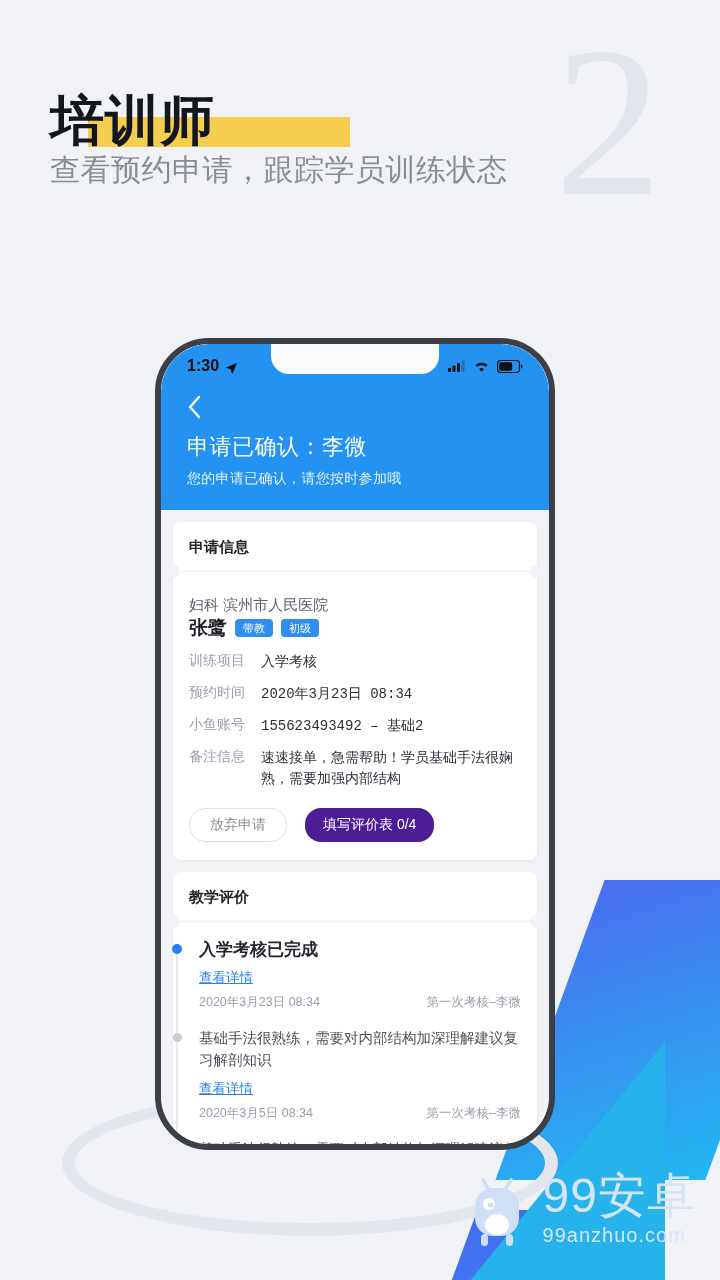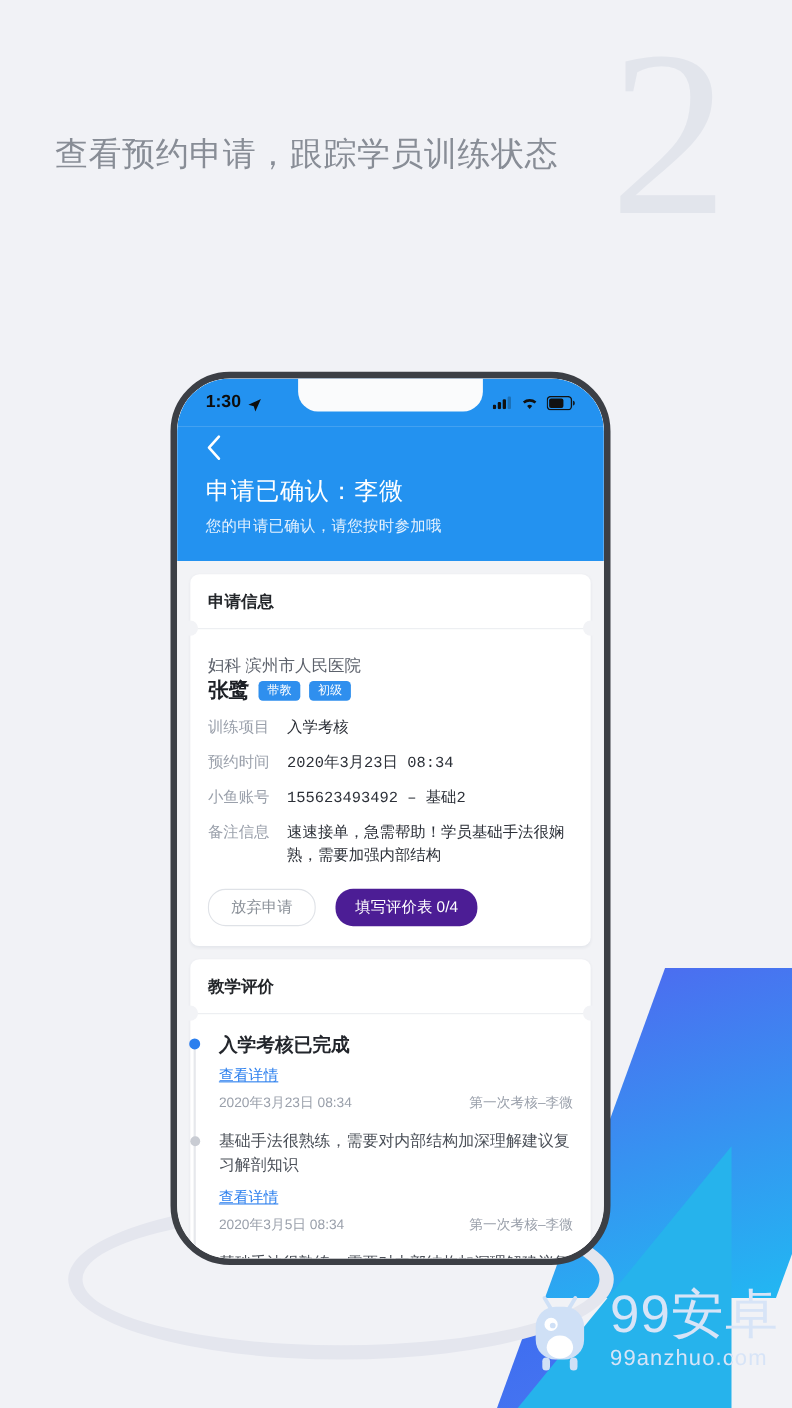--- a/index.html
+++ b/index.html
@@ -26,21 +26,20 @@
   #promo-highlight{
     position:absolute;left:38px;bottom:3px;
     width:262px;height:30px;background:#f5ce50;z-index:1;
   }
   #promo-title{
     position:relative;z-index:2;
     font-size:54px;font-weight:bold;color:#13161c;
     letter-spacing:1px;line-height:1.12;
   }
   #promo-sub{
-    margin-top:30px;
     font-size:30px;color:#888d96;letter-spacing:0.5px;
   }
 
   
   #shard-far{
     position:absolute;right:-40px;bottom:100px;
     width:210px;height:300px;
     background:linear-gradient(160deg,#4b6ef0 0%,#22b7f2 100%);
     transform:skewX(-20deg);
     z-index:1;
@@ -55,21 +54,21 @@
   #shard-near2{
     position:absolute;right:120px;bottom:-80px;
     width:150px;height:150px;
     background:linear-gradient(150deg,#3f6ef0 0%,#4d7df2 100%);
     transform:skewX(-20deg);
     z-index:1;
   }
 
   
   #watermark{
-    position:absolute;right:12px;bottom:28px;
+    position:absolute;right:24px;bottom:28px;
     display:flex;align-items:flex-start;gap:14px;z-index:6;
   }
   #wm-robot{width:64px;height:80px;position:relative;}
   #wm-text{display:flex;flex-direction:column;}
   #wm-main{
     font-size:48px;line-height:1;color:#d7e4f7;letter-spacing:1px;
     font-weight:normal;
   }
   #wm-sub{
     font-size:20px;color:#d7e4f7;letter-spacing:1px;margin-top:4px;
@@ -207,20 +206,24 @@
 </head>
 <body>
 
 <div id="bg-numeral">2</div>
 
 <div id="shard-far"></div>
 <div id="shard-near2"></div>
 <div id="shard-near"></div>
 
 <div id="promo">
+  <div id="promo-title-wrap">
+    <div id="promo-highlight"></div>
+    <div id="promo-title">培训师</div>
+  </div>
   <div id="promo-sub">查看预约申请，跟踪学员训练状态</div>
 </div>
 
 <div id="phone-shadow"></div>
 
 <div id="phone">
   <div id="screen">
 
     <div id="statusbar">
       <div id="notch"></div>

